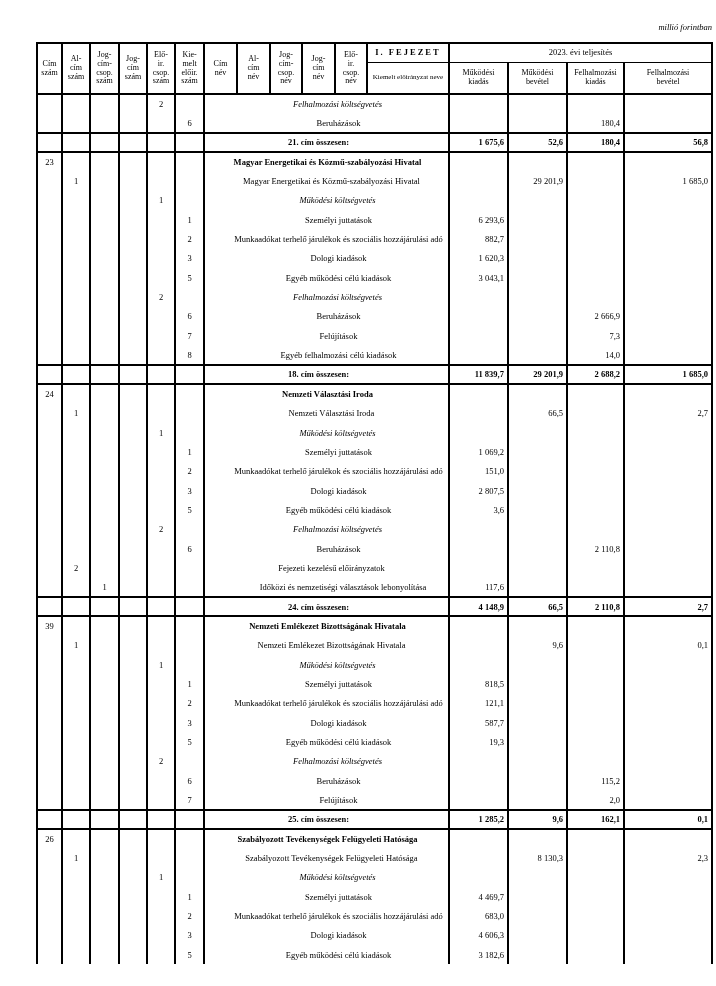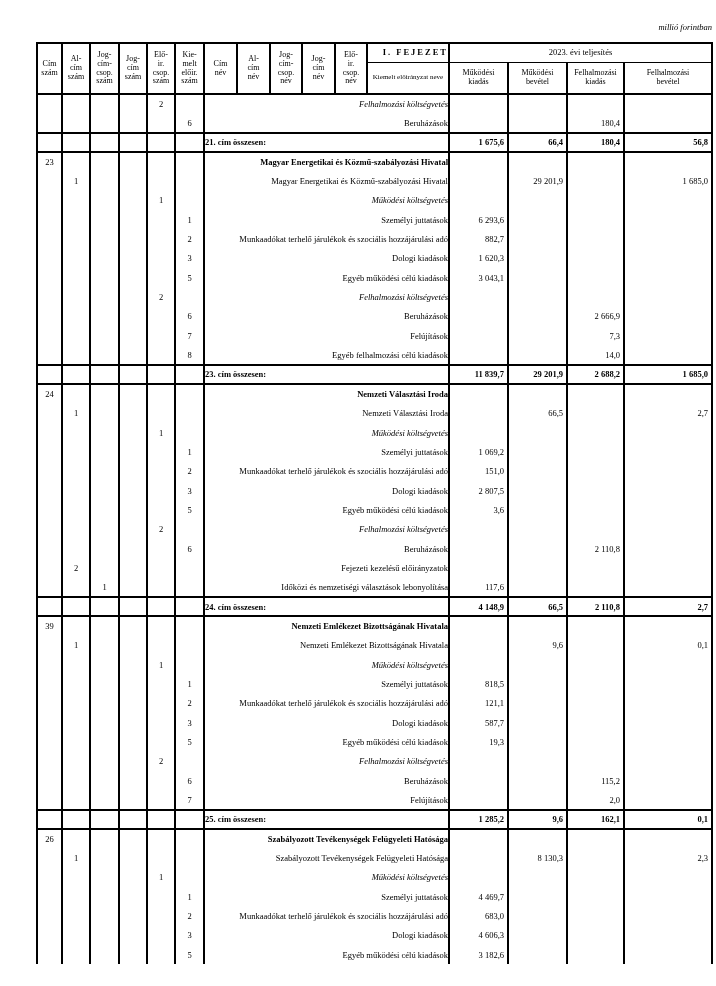--- a/index.html
+++ b/index.html
@@ -19,44 +19,44 @@
     border:2px solid #000; border-bottom:none;
   }
   thead th {
     border:2px solid #000;
     font-weight:normal; font-size:8px; line-height:1.12;
     text-align:center; vertical-align:middle;
     white-space:pre-line; padding:0; overflow:hidden;
   }
   tr.h1 { height:19px; }
   tr.h2 { height:32px; }
-  th.fejezet { font-weight:bold; font-size:8.5px; letter-spacing:2px; white-space:nowrap;text-align:right; }
+  th.fejezet { font-weight:bold; font-size:8.5px; letter-spacing:2px; white-space:nowrap; }
   th.year    { font-size:8.5px; white-space:nowrap;margin-top:36px; }
   tr.h1 th.fejezet, tr.h1 th.year { border-bottom:1px solid #000; }
   tr.h2 th { border-top:1px solid #000; border-bottom:2px solid #000; }
   th.kiemelt-neve { font-size:7px; white-space:nowrap;margin-top:35px; }
 
   tbody tr { height:19.35px; }
   tbody td {
     border-left:2px solid #000; border-right:2px solid #000;
     border-top:none; border-bottom:none;
     font-size:8.5px; padding:0; vertical-align:middle; overflow:hidden;
   }
   td.num  { text-align:center; }
-  td.name { text-align:right; white-space:nowrap; }
+  td.name { text-align:center; white-space:nowrap; }
   td.val  { text-align:right; padding-right:3px; }
 
   td.lvl-cim     { font-weight:bold; padding-left:2px; }
   td.lvl-alcim   { padding-left:10px; }
   td.lvl-jogcsop { padding-left:33px; }
   td.lvl-eloir   { font-style:italic; padding-left:22px; }
   td.lvl-kiemelt { padding-left:24px; }
 
   tr.summary td { border-top:2px solid #000; border-bottom:2px solid #000; font-weight:bold; }
-  td.sum-label  { text-align:left; padding-right:16px; white-space:nowrap; }
+  td.sum-label  { text-align:center; padding-right:16px; white-space:nowrap; }
 </style>
 </head>
 <body>
 
 <div class="page">
 
   <div class="unit-note">millió forintban</div>
 
   <table class="budget">
     <colgroup>
@@ -159,21 +159,21 @@
         </tr>
         <tr class="summary">
           <td class="num"></td>
           <td class="num"></td>
           <td class="num"></td>
           <td class="num"></td>
           <td class="num"></td>
           <td class="num"></td>
           <td colspan="6" class="name sum-label">21. cím összesen:</td>
           <td class="val">1 675,6</td>
-          <td class="val">66,4</td>
+          <td class="val">52,6</td>
           <td class="val">180,4</td>
           <td class="val">56,8</td>
         </tr>
         <tr>
           <td class="num">23</td>
           <td class="num"></td>
           <td class="num"></td>
           <td class="num"></td>
           <td class="num"></td>
           <td class="num"></td>
@@ -313,21 +313,21 @@
           <td class="val">14,0</td>
           <td class="val"></td>
         </tr>
         <tr class="summary">
           <td class="num"></td>
           <td class="num"></td>
           <td class="num"></td>
           <td class="num"></td>
           <td class="num"></td>
           <td class="num"></td>
-          <td colspan="6" class="name sum-label">23. cím összesen:</td>
+          <td colspan="6" class="name sum-label">18. cím összesen:</td>
           <td class="val">11 839,7</td>
           <td class="val">29 201,9</td>
           <td class="val">2 688,2</td>
           <td class="val">1 685,0</td>
         </tr>
         <tr>
           <td class="num">24</td>
           <td class="num"></td>
           <td class="num"></td>
           <td class="num"></td>

